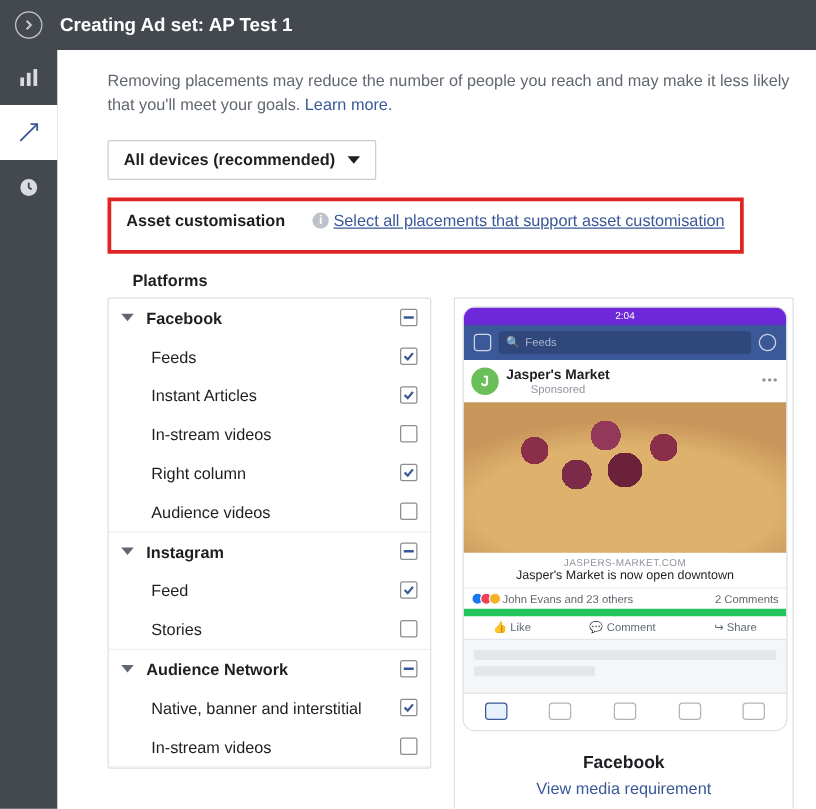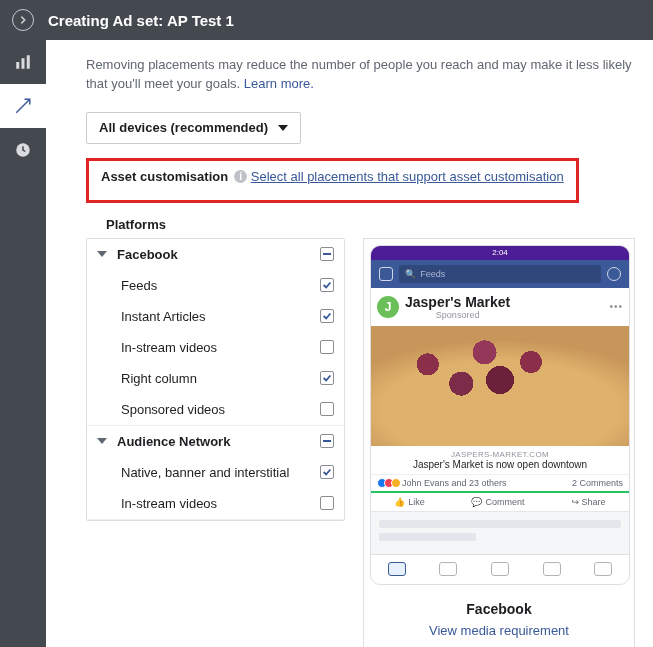--- a/index.html
+++ b/index.html
@@ -105,21 +105,21 @@
     margin-bottom: 14px;
     display: inline-block;
     min-width: 346px;
   }
   .highlight-box .hbox-title {
     font-weight: 700;
     color: #1c1e21;
     font-size: 13px;
     display: inline-flex;
     align-items: center;
-    gap: 6px;
+    gap: 22px;
     margin-bottom: 6px;
   }
   .info-icon {
     width: 13px; height: 13px; border-radius: 50%;
     background: #bfc3c9; color: #fff;
     display: inline-flex; align-items:center; justify-content:center;
     font-size: 10px; font-weight: 700;
   }
   .highlight-box a {
     color: #385898;
@@ -179,59 +179,59 @@
     width: 260px;
     background: #f5f6f7;
     border: 1px solid #dddfe2;
     border-radius: 10px;
     overflow: hidden;
     position: relative;
     margin-bottom: 6px;
   }
   .phone-statusbar {
     height: 14px;
-    background: #4c1d95;
+    background: #6d28d9;
     color: #fff;
     font-size: 8px;
     display:flex; justify-content:center; align-items:center;
   }
   .phone-topbar {
     height: 28px;
     background: #3b5998;
     display:flex; align-items:center; gap:6px;
     padding: 0 8px;
   }
   .phone-cam { width:14px;height:14px;border:1.3px solid #cfd6e6;border-radius:3px; }
   .phone-search { flex:1;height:18px;background:#2f477a;border-radius:3px;color:#a9b6d2;font-size:9px;display:flex;align-items:center;padding:0 6px;gap:4px;}
   .phone-msgr { width:14px;height:14px;border:1.3px solid #cfd6e6;border-radius:50%; }
   .post { background:#fff; border-bottom:1px solid #e4e6eb; }
   .post-head { display:flex; align-items:center; gap:6px; padding:6px; }
   .avatar { width:22px;height:22px;border-radius:50%;background:#6bbf59;color:#fff;display:flex;align-items:center;justify-content:center;font-weight:700;font-size:12px;}
-  .poster-name { font-weight:700; font-size:14px; }
+  .poster-name { font-weight:700; font-size:11px; }
   .sponsored { font-size:9px;color:#90949c; }
   .dots { margin-left:auto; color:#90949c; letter-spacing:1px; font-size:10px;}
   .post-img {
     height: 120px;
     background:
       radial-gradient(circle at 22% 32%, #8b2e4a 0 11px, transparent 11px),
       radial-gradient(circle at 44% 22%, #94385a 0 12px, transparent 12px),
       radial-gradient(circle at 62% 30%, #8b2e4a 0 11px, transparent 11px),
       radial-gradient(circle at 50% 45%, #6b2139 0 14px, transparent 14px),
       radial-gradient(circle at 35% 48%, #7c2c49 0 12px, transparent 12px),
       radial-gradient(ellipse 170px 70px at 50% 70%, #deb26c 0 70%, #c8965a 100%),
       #c2a06a;
   }
   .post-domain { font-size:8px;color:#90949c;padding:4px 6px 0 6px; letter-spacing:0.3px;}
   .post-headline { font-size:10px;font-weight:400;padding:0 6px 4px 6px;}
   .post-react { display:flex;align-items:flex-start;gap:4px;padding:3px 6px;border-top:1px solid #eceef0;font-size:9px;color:#616770;}
   .react-stack { display:inline-flex; }
   .r { width:10px;height:10px;border-radius:50%;margin-right:-3px;border:1px solid #fff;}
   .r1{background:#1877f2;} .r2{background:#f33e58;} .r3{background:#f7b125;}
   .comments-ct { margin-left:auto; }
-  .post-actions { display:flex;justify-content:space-around;padding:4px 0;font-size:9px;color:#616770;border-top:2px solid #22c55e;}
+  .post-actions { display:flex;justify-content:space-around;padding:4px 0;font-size:9px;color:#616770;border-top:6px solid #22c55e;}
   .skeleton { padding:8px; }
   .sk-line { height:8px;background:#e4e6eb;border-radius:2px;margin-bottom:5px;}
   .sk-line.short{width:40%;}
   .phone-nav { height:30px;border-top:1px solid #dddfe2;display:flex;justify-content:space-around;align-items:center;background:#fff;}
   .phone-nav .nv { width:18px;height:14px;border:1.3px solid #b0b3b8;border-radius:3px;}
   .phone-nav .nv.active { background:#e7f0fd;border-color:#385898; }
 
   .preview-title {
     font-weight: 700;
     font-size: 14px;
@@ -333,21 +333,42 @@
             </div>
             <div class="placement-row">
               <span class="label">Right column</span>
               <span class="check-box">
                 <svg viewBox="0 0 12 12" width="10" height="10">
                   <polyline points="2,6 5,9 10,3"></polyline>
                 </svg>
               </span>
             </div>
             <div class="placement-row">
-              <span class="label">Sponsored videos</span>
+              <span class="label">Audience videos</span>
+              <span class="check-box empty"></span>
+            </div>
+          </div>
+          <div class="platform-group">
+            <div class="platform-head">
+              <span class="tri"></span>
+              <span class="name">Instagram</span>
+              <span class="partial-box">
+                <span class="dash"></span>
+              </span>
+            </div>
+            <div class="placement-row">
+              <span class="label">Feed</span>
+              <span class="check-box">
+                <svg viewBox="0 0 12 12" width="10" height="10">
+                  <polyline points="2,6 5,9 10,3"></polyline>
+                </svg>
+              </span>
+            </div>
+            <div class="placement-row">
+              <span class="label">Stories</span>
               <span class="check-box empty"></span>
             </div>
           </div>
           <div class="platform-group">
             <div class="platform-head">
               <span class="tri"></span>
               <span class="name">Audience Network</span>
               <span class="partial-box">
                 <span class="dash"></span>
               </span>

